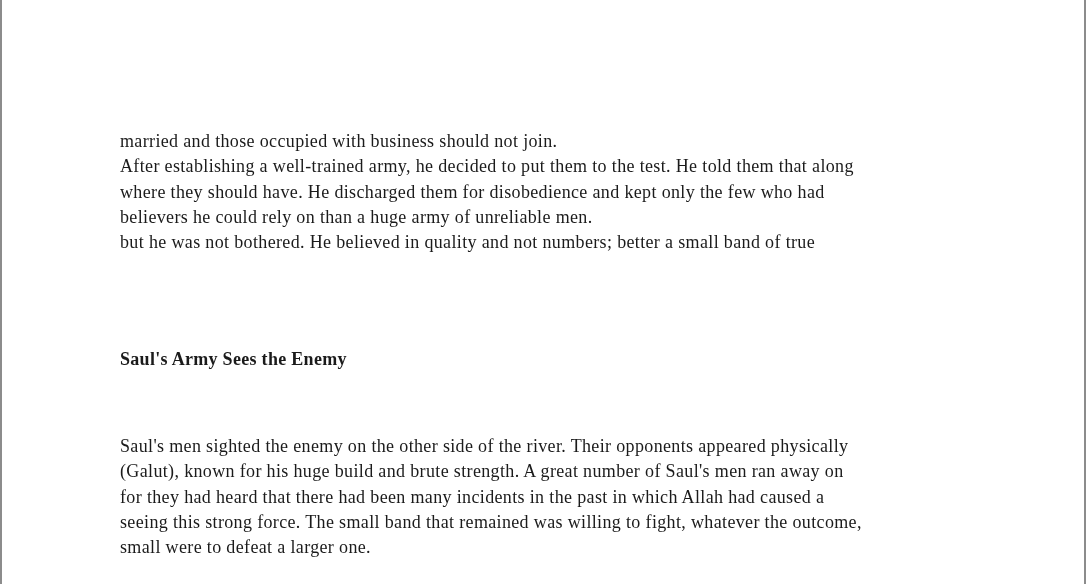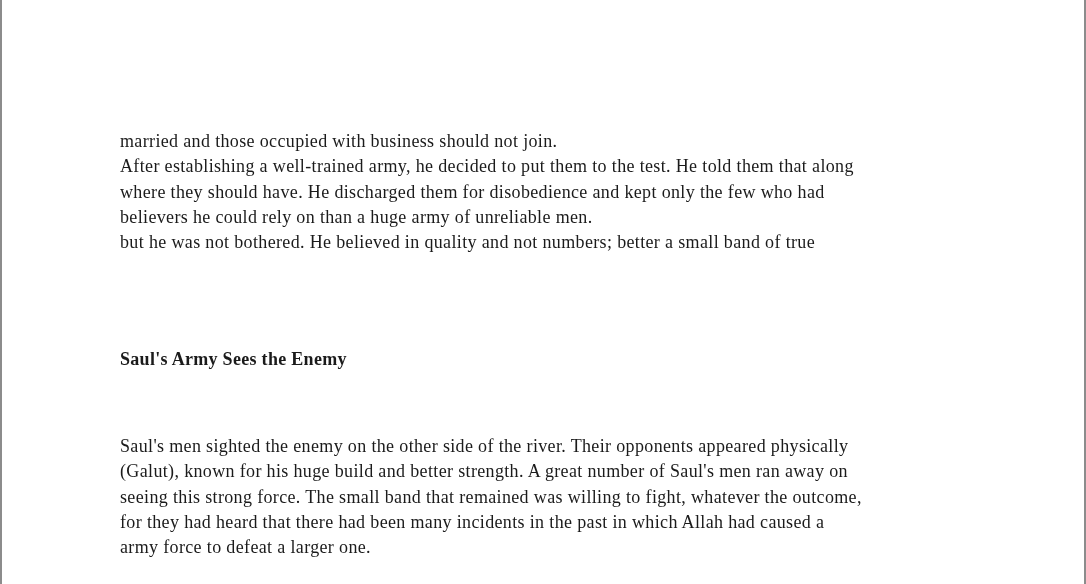--- a/index.html
+++ b/index.html
@@ -57,18 +57,18 @@
       <div class="line">After establishing a well-trained army, he decided to put them to the test. He told them that along</div>
       <div class="line">where they should have. He discharged them for disobedience and kept only the few who had</div>
       <div class="line">believers he could rely on than a huge army of unreliable men.</div>
       <div class="line">but he was not bothered. He believed in quality and not numbers; better a small band of true</div>
     </div>
 
   <div id="section-heading" class="text-block">Saul's Army Sees the Enemy</div>
 
   <div id="enemy-paragraph" class="text-block">
       <div class="line">Saul's men sighted the enemy on the other side of the river. Their opponents appeared physically</div>
-      <div class="line">(Galut), known for his huge build and better strength. A great number of Saul's men ran away on</div>
+      <div class="line">(Galut), known for his huge build and brute strength. A great number of Saul's men ran away on</div>
+      <div class="line">for they had heard that there had been many incidents in the past in which Allah had caused a</div>
       <div class="line">seeing this strong force. The small band that remained was willing to fight, whatever the outcome,</div>
-      <div class="line">for they had heard that there had been many incidents in the past in which Allah had caused a</div>
-      <div class="line">army force to defeat a larger one.</div>
+      <div class="line">small were to defeat a larger one.</div>
     </div>
 </div>
 
 </body></html>

